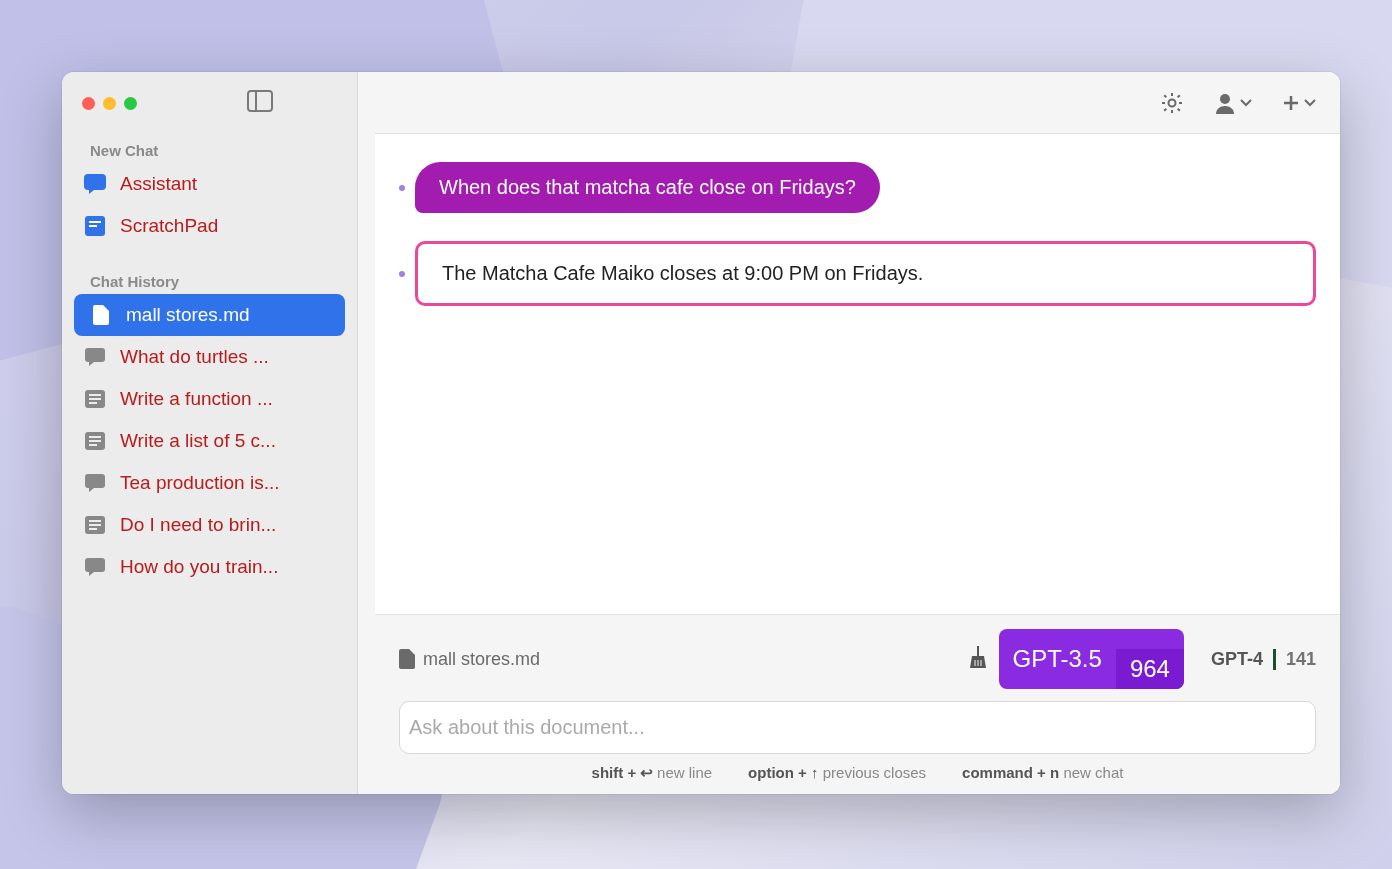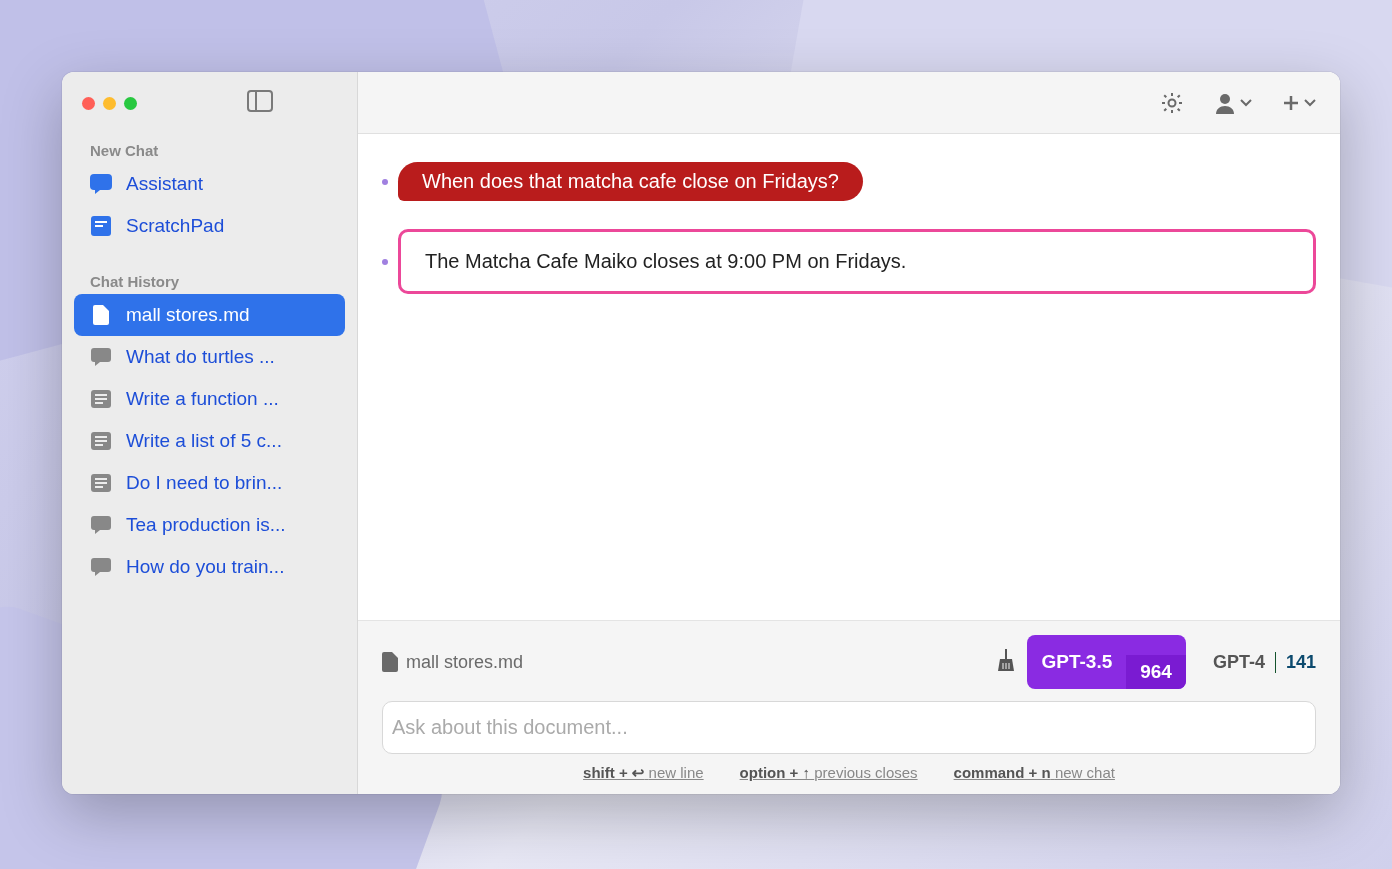--- a/index.html
+++ b/index.html
@@ -19,20 +19,21 @@
       position: absolute;
       top: 72px;
       left: 62px;
       width: 1278px;
       height: 722px;
       background: #f5f5f5;
       border-radius: 12px;
       box-shadow: 0 20px 60px rgba(0,0,0,0.25), 0 0 0 1px rgba(0,0,0,0.05);
       display: flex;
       overflow: hidden;
+      gap: 17px;
     }
 
     
     .sidebar {
       width: 296px;
       background: #ececec;
       border-right: 1px solid #d8d8d8;
       display: flex;
       flex-direction: column;
       overflow: hidden;
@@ -56,23 +57,23 @@
     .section-label {
       font-size: 15px;
       font-weight: 600;
       color: #8a8a8a;
       padding: 8px 28px 4px;
     }
     .side-item {
       display: flex;
       align-items: center;
       gap: 14px;
-      padding: 10px 28px;
+      padding: 10px 22px;
       font-size: 19px;
-      color: #1d4ed8;
+      color: #b91c1c;
       cursor: pointer;
       white-space: nowrap;
       overflow: hidden;
       text-overflow: ellipsis;
     }
     .side-item.selected {
       background: #2f72ea;
       color: #fff;
       border-radius: 8px;
       margin: 0 12px;
@@ -107,23 +108,23 @@
     .hdr-btn { color:#6a6a6a; display:flex; align-items:center; gap:4px; cursor:pointer; }
 
     .chat-area {
       flex: 1;
       padding: 28px 24px;
       overflow-y: auto;
     }
     .msg-row { display:flex; align-items:center; gap:10px; margin-bottom:28px; }
     .msg-dot { width:6px; height:6px; border-radius:50%; background:#a080e0; flex-shrink:0; }
     .bubble-user {
-      background: #b91c1c;
+      background: #a21caf;
       color: #fff;
-      padding: 8px 24px;
+      padding: 14px 24px;
       border-radius: 26px;
       border-bottom-left-radius: 8px;
       font-size: 20px;
       display: inline-block;
       max-width: 80%;
     }
     .bubble-assistant {
       background: #fff;
       border: 3px solid #ec4899;
       border-radius: 10px;
@@ -142,48 +143,47 @@
       display: flex;
       align-items: center;
       gap: 12px;
       margin-bottom: 12px;
     }
     .doc-tag { display:flex; align-items:center; gap:8px; color:#6a6a6a; font-size:18px; font-weight:500; }
     .footer-top-spacer { flex:1; }
     .brush-icon { color:#555; }
     .model-pill {
       display:flex; align-items:center; border-radius:8px; overflow:hidden;
-      font-size:19px; font-weight:700;
+      font-size:24px; font-weight:400;
     }
     .model-pill.active { background:#8a2be2; color:#fff; }
     .model-pill.active .mp-count { background:#7a1bd2; padding:6px 14px;margin-top:20px; }
     .model-pill .mp-name { padding:6px 14px; }
     .model-inactive { display:flex; align-items:center; gap:10px; font-size:18px; font-weight:700; color:#555;margin-left:15px; }
-    .model-inactive .mp-count { color:#0c4a6e; border-left:1px solid #14532d; padding-left:10px; }
+    .model-inactive .mp-count { color:#737373; border-left:3px solid #14532d; padding-left:10px; }
 
     .input-box {
       width:100%;
       background:#fff;
       border:1px solid #d8d8d8;
       border-radius:10px;
       padding:14px 9px;
       font-size:20px;
       color:#333;
       outline:none;
     }
     .input-box::placeholder { color:#aaa; }
 
     .hints {
       display:flex;
       justify-content:center;
       gap:36px;
       margin-top:10px;
       font-size:15px;
       color:#888;
-      text-decoration:underline;
     }
     .hints .hint-key { font-weight:600; color:#555; }
   </style>
 </head>
 <body>
 
 <div class="bg-shape1"></div>
 <div class="bg-shape2"></div>
 <div class="bg-shape3"></div>
 
@@ -271,37 +271,37 @@
               <rect x="4" y="8" width="12" height="2" fill="#ececec"></rect>
               <rect x="4" y="12" width="8" height="2" fill="#ececec"></rect>
             </svg>
         </span>
         <span class="label">Write a list of 5 c...</span>
       </div>
 
       <div class="side-item">
         <span class="icon side-icon-grey">
           <svg width="20" height="18" viewBox="0 0 20 18" fill="currentColor">
+              <rect x="0" y="0" width="20" height="14" rx="3"></rect>
+              <path d="M4 14 L4 18 L9 14 Z"></path>
+            </svg>
+        </span>
+        <span class="label">Tea production is...</span>
+      </div>
+
+      <div class="side-item">
+        <span class="icon side-icon-grey">
+          <svg width="20" height="18" viewBox="0 0 20 18" fill="currentColor">
               <rect x="0" y="0" width="20" height="18" rx="3"></rect>
               <rect x="4" y="4" width="12" height="2" fill="#ececec"></rect>
               <rect x="4" y="8" width="12" height="2" fill="#ececec"></rect>
               <rect x="4" y="12" width="8" height="2" fill="#ececec"></rect>
             </svg>
         </span>
         <span class="label">Do I need to brin...</span>
-      </div>
-
-      <div class="side-item">
-        <span class="icon side-icon-grey">
-          <svg width="20" height="18" viewBox="0 0 20 18" fill="currentColor">
-              <rect x="0" y="0" width="20" height="14" rx="3"></rect>
-              <path d="M4 14 L4 18 L9 14 Z"></path>
-            </svg>
-        </span>
-        <span class="label">Tea production is...</span>
       </div>
 
       <div class="side-item">
         <span class="icon side-icon-grey">
           <svg width="20" height="18" viewBox="0 0 20 18" fill="currentColor">
               <rect x="0" y="0" width="20" height="14" rx="3"></rect>
               <path d="M4 14 L4 18 L9 14 Z"></path>
             </svg>
         </span>
         <span class="label">How do you train...</span>

